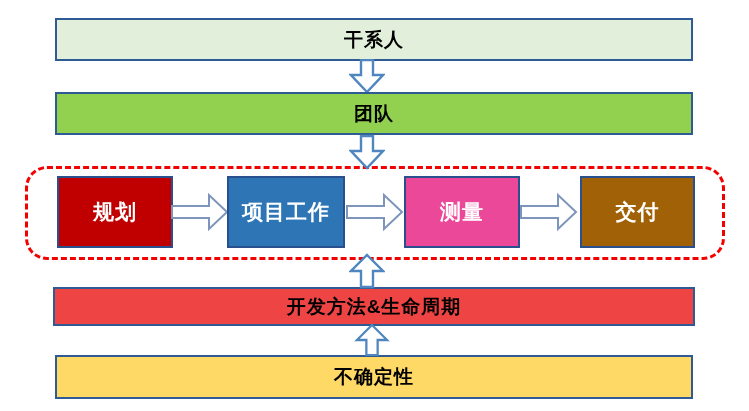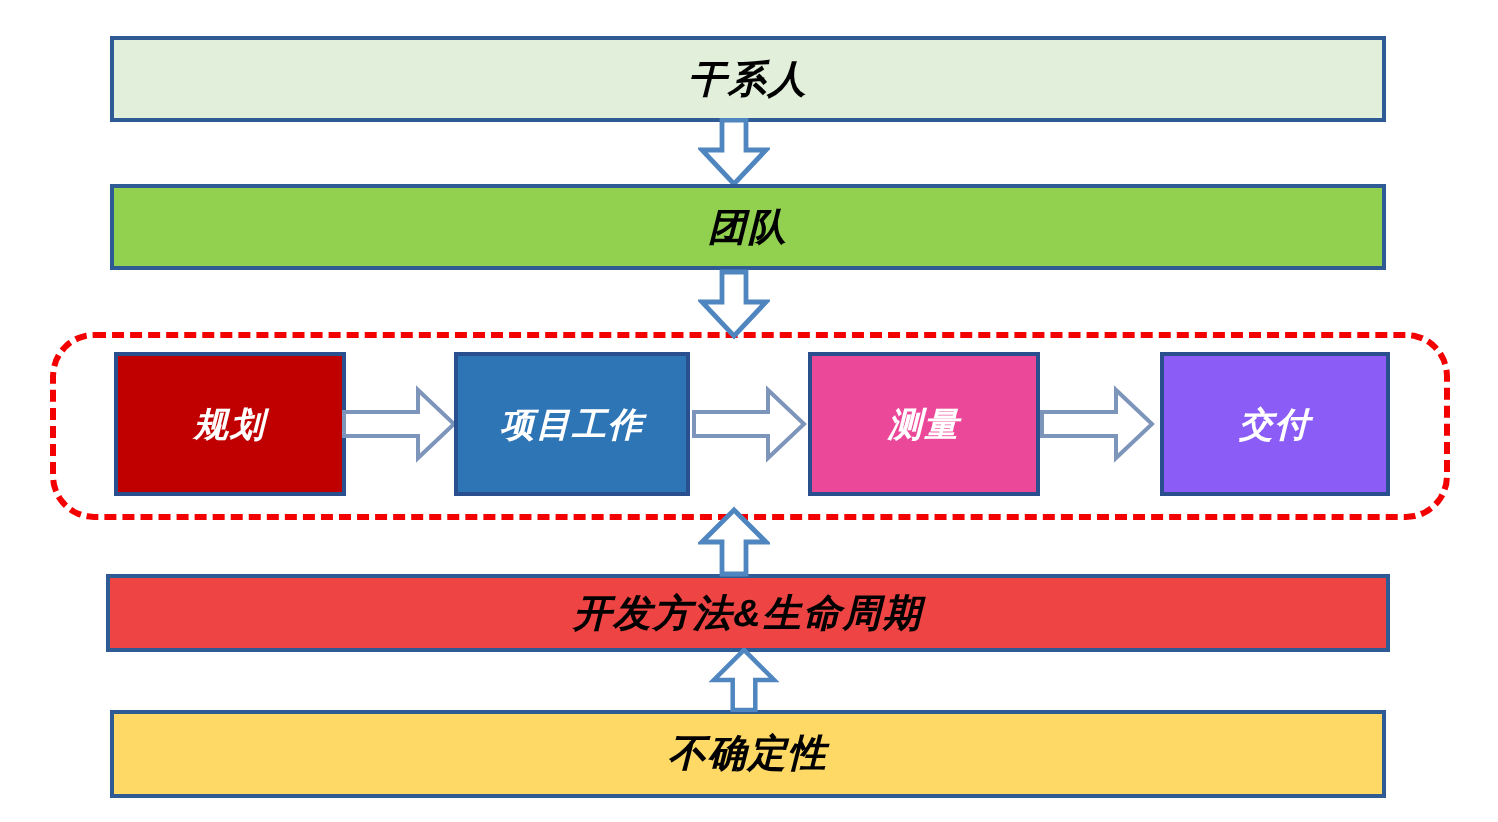--- a/index.html
+++ b/index.html
@@ -1,28 +1,28 @@
 <!DOCTYPE html>
 <html><head>
 <meta charset="utf-8">
 <style>
   html,body{margin:0;padding:0;background:#ffffff;}
   body{font-family:"Liberation Sans","DejaVu Sans",sans-serif;}
-  .canvas{position:relative;width:749px;height:411px;background:#ffffff;overflow:hidden;font-style:italic;}
+  .canvas{position:relative;width:749px;height:411px;background:#ffffff;overflow:hidden;}
   .bar{
     position:absolute;left:55px;width:634px;height:39px;
     border:2px solid #2f5b94;
     display:flex;align-items:center;justify-content:center;
     font-size:19px;font-weight:bold;color:#000000;letter-spacing:1px;
   }
   .pbox{
     position:absolute;top:176px;height:68px;
     border:2px solid #2a4f8f;
     display:flex;align-items:center;justify-content:center;
-    font-size:17px;font-weight:bold;color:#ffffff;letter-spacing:1px;
+    font-size:21px;font-weight:bold;color:#ffffff;letter-spacing:1px;
   }
   .frame{
     position:absolute;left:25px;top:166px;width:694px;height:88px;
     border:3px dashed #f30000;border-radius:22px;
   }
   .arrow{position:absolute;}
   .arrow svg{display:block;}
   .v-arrow polygon{fill:#ffffff;stroke-width:2.4;stroke-linejoin:miter;}
   .h-arrow polygon{fill:#ffffff;stroke-width:2;stroke-linejoin:miter;}
 </style>
@@ -76,21 +76,21 @@
   <div class="pbox" style="left: 404px; width: 112px; background-color: #ec4899;">
     <span>测量</span>
   </div>
 
   <div class="arrow h-arrow" style="left:519px;top:192px;">
     <svg width="60" height="40" viewBox="0 0 58 40">
       <polygon points="1,14 38,14 38,3 56,20 38,37 38,26 1,26" style="stroke: rgb(125, 149, 186);"></polygon>
     </svg>
   </div>
 
-  <div class="pbox" style="left: 580px; width: 111px; background-color: #8b5cf6;">
+  <div class="pbox" style="left: 580px; width: 111px; background-color: #a16207;">
     <span>交付</span>
   </div>
 
   <div class="arrow v-arrow" style="left:349px;top:252px;z-index:3;">
     <svg width="36" height="38" viewBox="0 0 36 34">
       <polygon points="18,1 34,17 24,17 24,33 12,33 12,17 2,17" style="stroke: rgb(79, 134, 192);"></polygon>
     </svg>
   </div>
 
   <div class="bar" style="left: 53px; top: 287px; width: 638px; height: 35px; background-color: #ef4444;">

